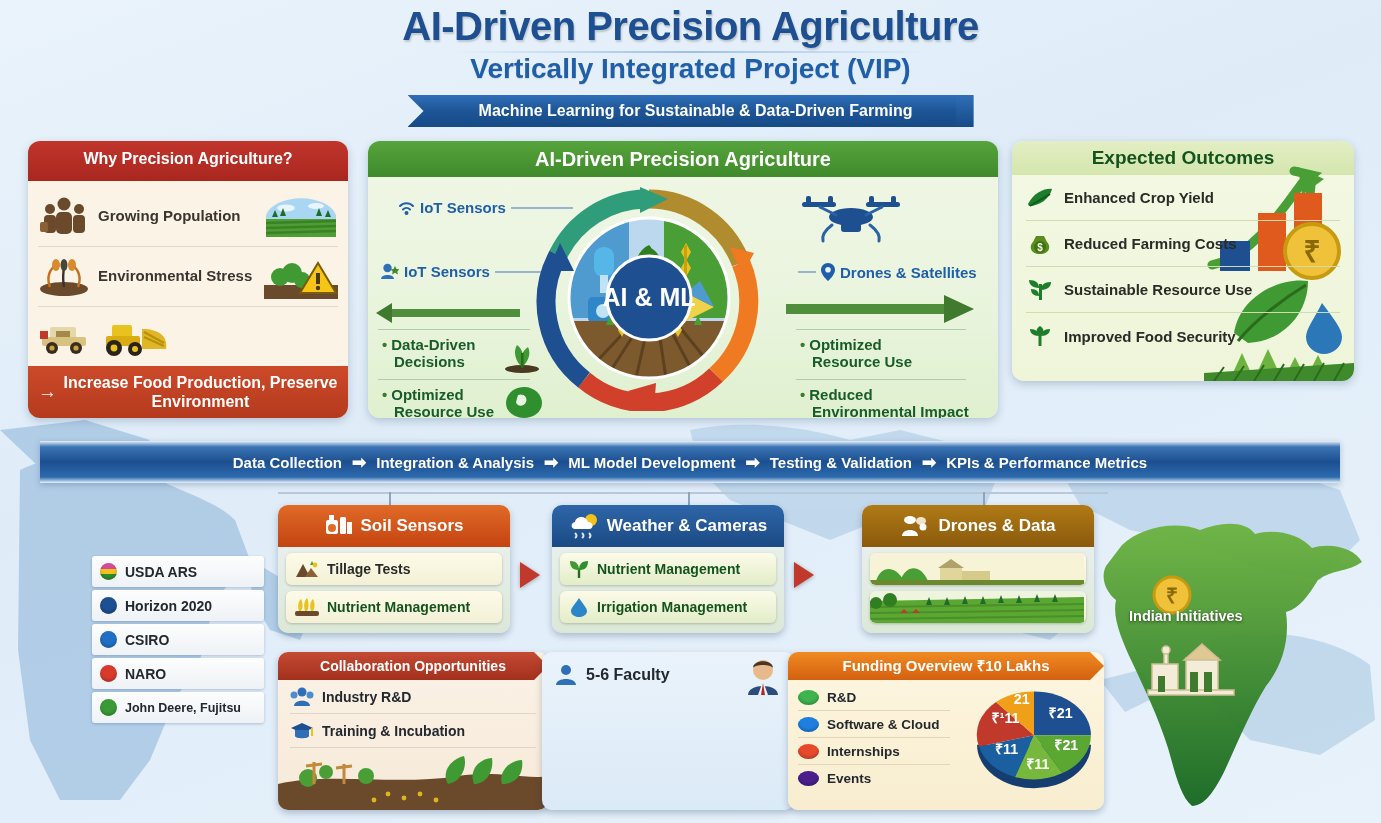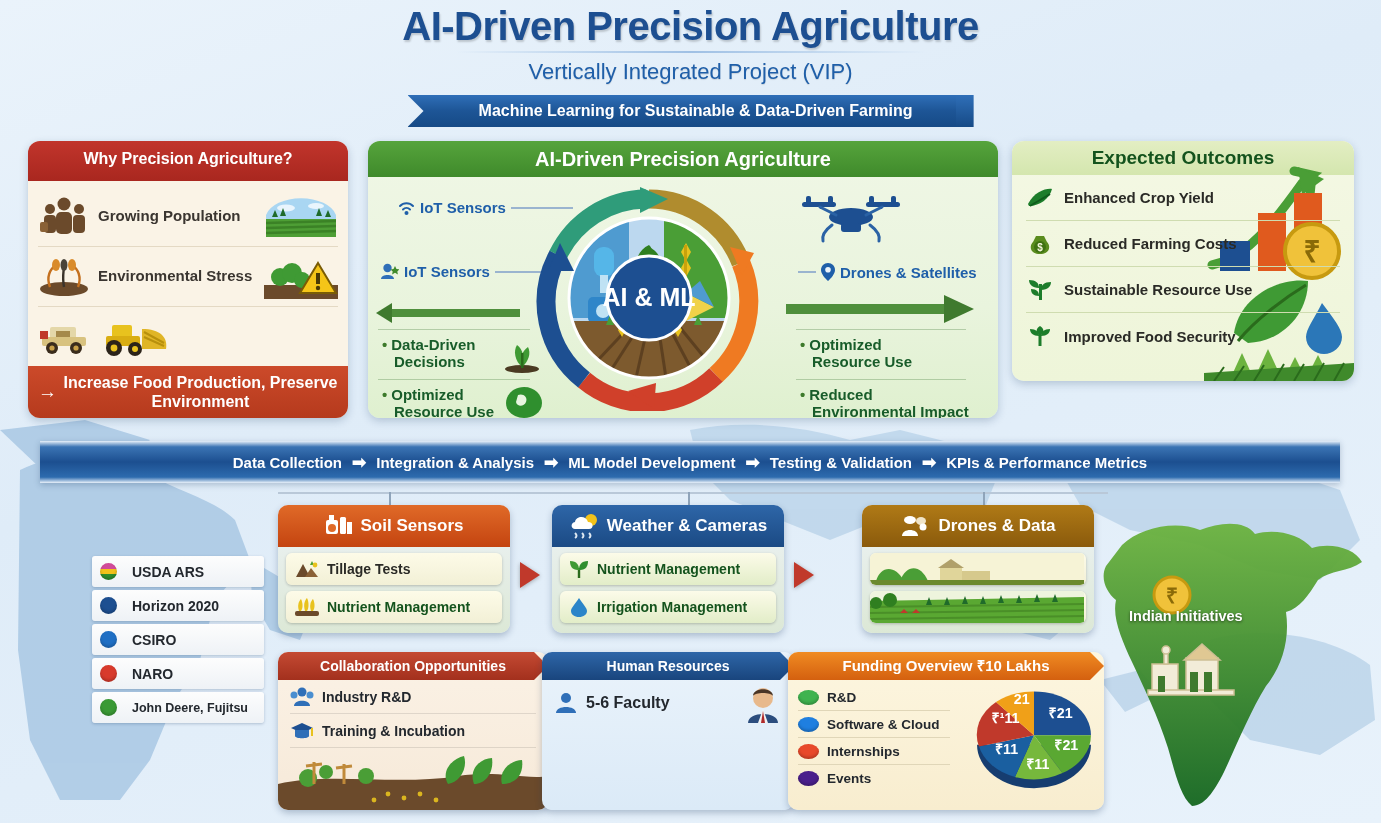--- a/index.html
+++ b/index.html
@@ -14,21 +14,21 @@
   
   .worldmap { position:absolute; inset:0; pointer-events:none; }
 
   
   .header { position:absolute; left:0; top:4px; width:1381px; text-align:center; }
   .title {
     font-size: 40px; font-weight: 800; color:#1d4f91; letter-spacing:-0.5px;
     text-shadow: 1px 2px 2px rgba(0,0,0,0.18);
   }
   .title-rule { width:470px; height:2px; margin:2px auto 0; background:linear-gradient(90deg,rgba(29,79,145,0),#9fc0e4,rgba(29,79,145,0)); }
-  .subtitle { font-size:22px; font-weight:400; color:#1f5fa9; margin-top:6px; text-shadow:0 1px 1px rgba(0,0,0,0.12); }
+  .subtitle { font-size:28px; font-weight:700; color:#1f5fa9; text-shadow:0 1px 1px rgba(0,0,0,0.12); }
   .ribbon {
     margin: 10px auto 0; width:566px; height:32px;
     background: linear-gradient(180deg,#2f6fb8 0%, #1d5596 50%, #164a86 100%);
     color:#fff; font-size:16px; font-weight:700; line-height:32px;
     clip-path: polygon(0 0, 100% 0, 100% 100%, 0 100%, 16px 50%);
     position:relative; box-shadow:0 2px 4px rgba(0,0,0,.25);
   }
   .ribbon::after{ content:""; position:absolute; right:0; top:0; width:18px; height:32px;
     background:linear-gradient(180deg,#2f6fb8,#164a86);
     clip-path: polygon(0 0, 100% 0, 100% 100%, 0 100%, 0 50%); }
@@ -86,21 +86,21 @@
   #process .step{ white-space:nowrap; }
   #process .sep{ font-size:17px; }
 
   
   .rail { position:absolute; left:278px; top:492px; width:830px; height:2px; background:#b9c8d8; }
   .drop { position:absolute; width:2px; height:14px; background:#8fa4ba; top:492px; }
   .dropcap{ position:absolute; width:18px; height:3px; background:#7e93aa; top:505px; margin-left:-8px;}
 
   
   .orglist{ position:absolute; left:92px; top:556px; width:172px; }
-  .orgitem{ display:flex; align-items:center; gap:15px; height:31px; margin-bottom:3px;
+  .orgitem{ display:flex; align-items:center; gap:8px; height:31px; margin-bottom:3px;
     background:linear-gradient(180deg,#fdfdfd,#eef2f6); border-radius:3px;
     box-shadow:0 1px 3px rgba(20,50,90,.25); padding:0 8px;
     font-size:14px; font-weight:800; color:#23282e; white-space:nowrap; }
   .orgitem.small{ font-size:12.5px; }
   .dotico{ width:17px; height:17px; border-radius:50%; flex:0 0 17px; box-shadow:inset 0 -2px 3px rgba(0,0,0,.2); }
 
   
   .card { position:absolute; width:232px; height:128px; border-radius:10px;
     box-shadow:0 3px 7px rgba(20,50,90,.28); overflow:hidden;
     background:linear-gradient(180deg,#eef3f7,#dce8d6); }
@@ -725,23 +725,20 @@
           <circle cx="110" cy="44" r="2.4"></circle>
           <circle cx="126" cy="48" r="2.4"></circle>
           <circle cx="142" cy="44" r="2.4"></circle>
           <circle cx="158" cy="50" r="2.4"></circle>
           <circle cx="96" cy="50" r="2.4"></circle>
         </g>
     </svg>
   </div>
 
   <div class="bcard" style="left:542px; top:652px; width:252px; height:158px; background:linear-gradient(180deg,#eaf3fb,#dbeaf7);">
-    <div class="bhead chev" style="background:linear-gradient(180deg,#2e66a8,#19457d);">
-      <span>Human Resources</span>
-    </div>
     <div class="brow" style="height:46px; font-size:16px;">
       <svg width="24" height="24" viewBox="0 0 24 24">
         <circle cx="12" cy="7" r="5" fill="#2f6fb8"></circle>
           <path d="M2 22 C2 14,22 14,22 22Z" fill="#2f6fb8"></path>
       </svg>
       <span>5-6 Faculty</span>
       <svg width="38" height="40" viewBox="0 0 38 40" style="margin-left:auto">
         <path d="M4 40 C4 28,34 28,34 40Z" fill="#2b4d7e"></path>
         <path d="M19 26 L24 40 L14 40Z" fill="#f2f2f2"></path>
           <path d="M19 28 L21 40 L17 40Z" fill="#b02a2a"></path>

